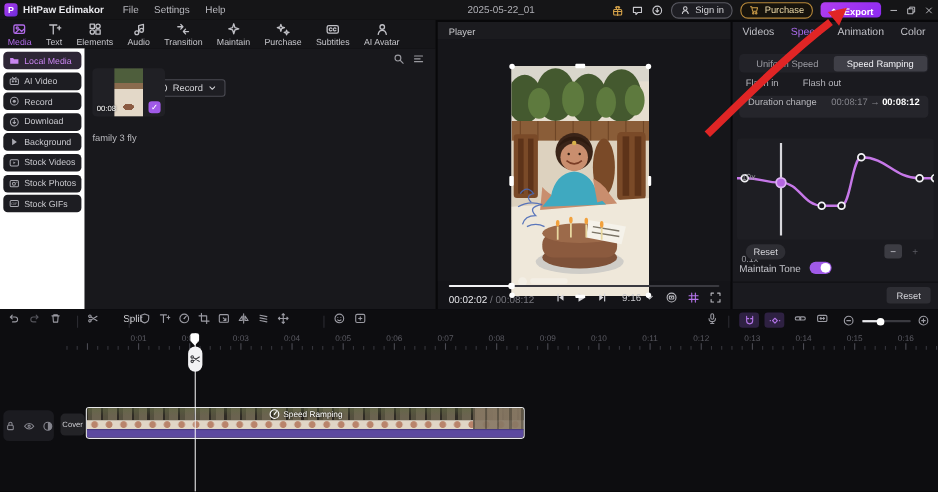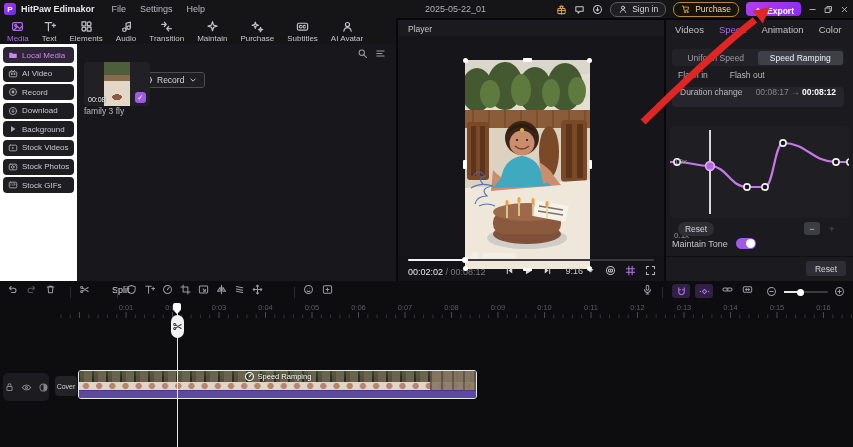--- a/index.html
+++ b/index.html
@@ -32,21 +32,21 @@
   .sitem.active .ic{color:#c985f0;}
   
   .mediapanel{left:77px;top:44px;width:319px;height:237px;background:#18181c;}
   .mbtn{position:absolute;display:flex;align-items:center;gap:4px;height:14px;padding:0 6px;border:1px solid #4a4a52;border-radius:3px;background:#1e1e23;font-size:8.5px;color:#d5d5d9;margin-top:26px;}
   .mcard{position:absolute;left:7px;top:18px;width:66px;height:44px;border-radius:4px;background:#202025;overflow:hidden;}
   .mthumb{position:absolute;left:20px;top:0;width:26px;height:44px;
     background:radial-gradient(ellipse 8px 5px at 50% 80%,#8a5a42 60%,rgba(0,0,0,0) 61%),
     linear-gradient(180deg,#4e5e3c 0 30%,#8a6b4e 30% 44%,#e3d8c8 44% 100%);}
   .mdur{position:absolute;left:4px;bottom:3px;font-size:7px;color:#fff;text-shadow:0 0 2px #000;}
   .mcheck{position:absolute;right:4px;bottom:3px;width:11px;height:11px;border-radius:3px;background:#a05ae8;color:#fff;font-size:7.5px;display:flex;align-items:center;justify-content:center;}
-  .mname{position:absolute;left:7px;top:62px;font-size:8.5px;color:#b8b8bd;}
+  .mname{position:absolute;left:7px;top:76px;font-size:8.5px;color:#b8b8bd;}
   
   .playerpanel{left:398px;top:20px;width:266px;height:261px;background:#141418;}
   .pheader{position:absolute;left:0;top:0;width:100%;height:16px;background:#1b1b1f;}
   .ptitle{position:absolute;left:10px;top:4px;font-size:8.5px;color:#c8c8cc;}
   .pcanvas{position:absolute;left:0;top:16px;width:266px;height:220px;background:#16161a;}
   .video{position:absolute;left:67px;top:24px;width:125px;height:209px;background:#e8e2d6;}
   .handle{position:absolute;background:#fff;z-index:5;}
   .h-c{width:5px;height:5px;border-radius:50%;}
   .h-h{width:9px;height:3.5px;border-radius:1px;}
   .h-v{width:3.5px;height:9px;border-radius:1px;}

